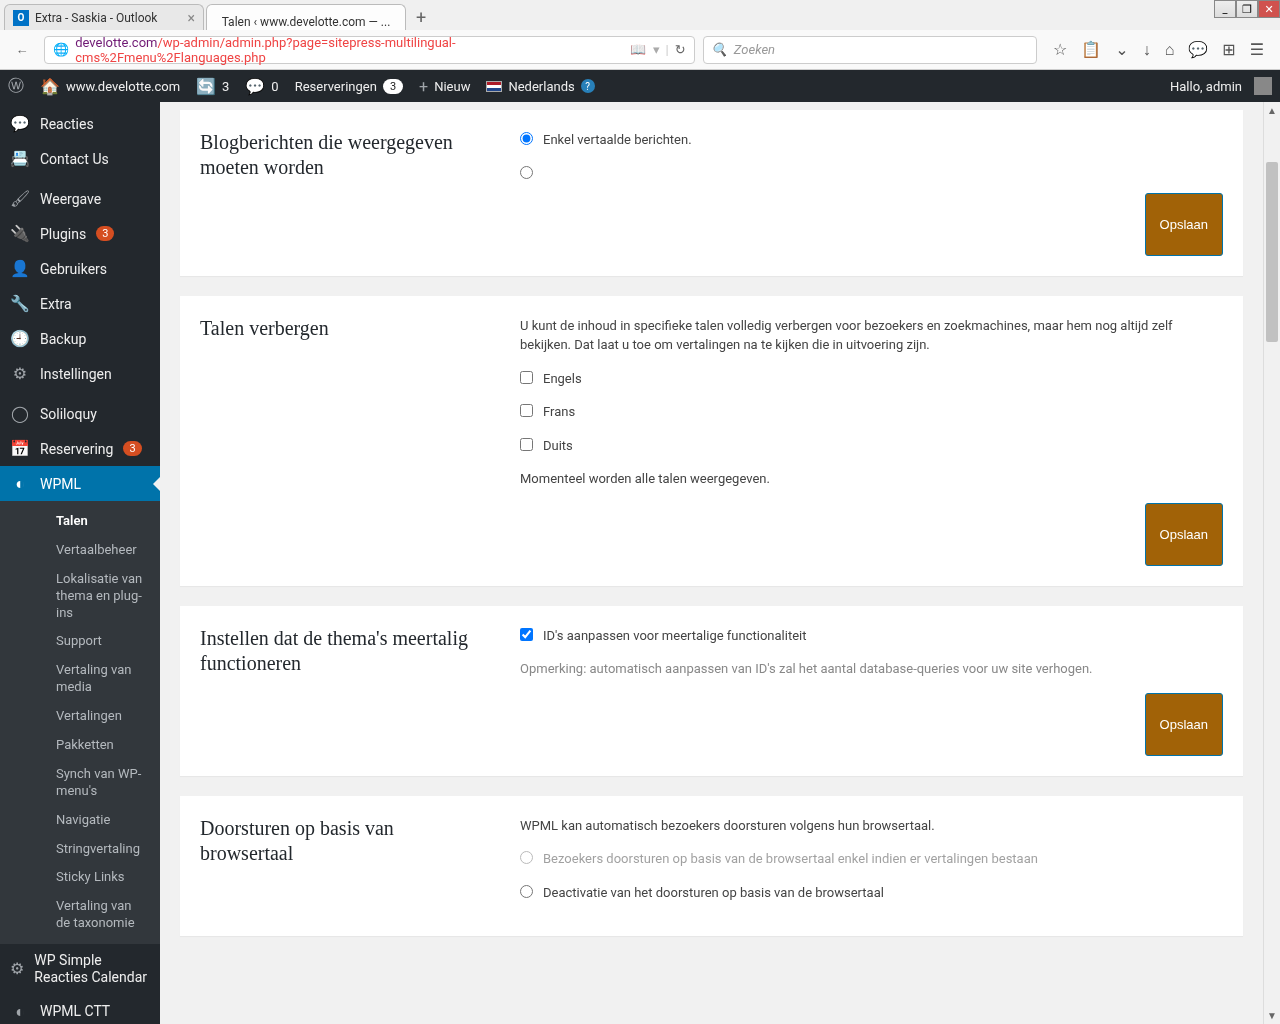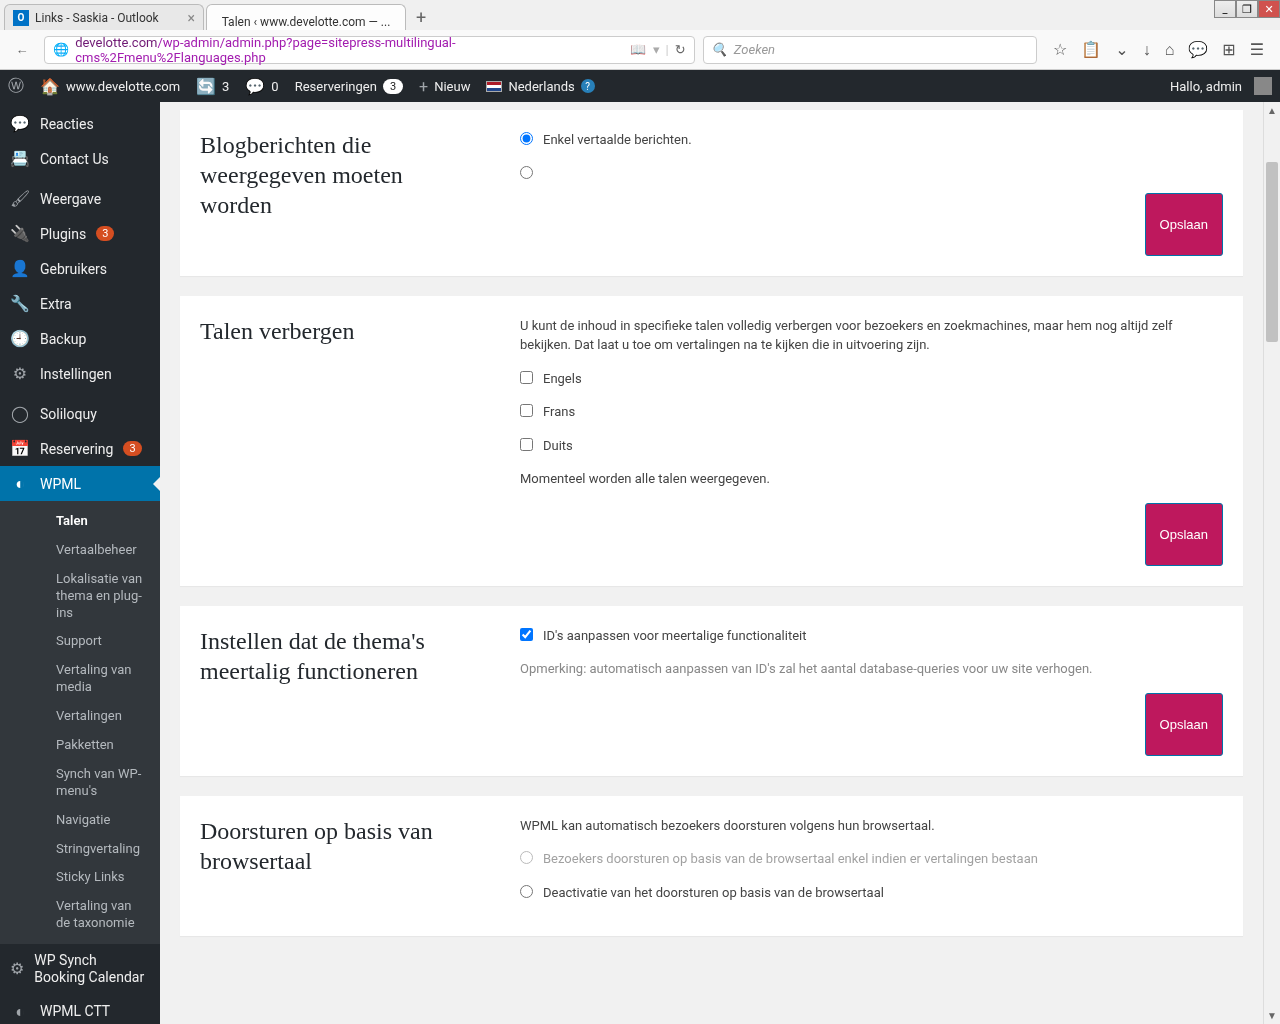--- a/index.html
+++ b/index.html
@@ -15,21 +15,21 @@
 .tab.active { background: #fdfdfd; flex-direction: column; }
 .tab-icon { width: 16px; height: 16px; display: inline-flex; align-items: center; justify-content: center; font-size: 10px; }
 .tab-close { color: #888; font-size: 14px; cursor: pointer; margin-left: auto; }
 .new-tab { font-size: 18px; color: #666; padding: 0 8px; cursor: pointer; }
 .nav-row { display: flex; align-items: center; gap: 8px; padding: 4px 8px; height: 40px; background: #f9f9f9; border-bottom: 1px solid #ccc; }
 .nav-icon { width: 28px; height: 28px; display: flex; align-items: center; justify-content: center; color: #666; border-radius: 4px; }
 .url-bar { flex: 2; display: flex; align-items: center; gap: 6px; border: 1px solid #ccc; border-radius: 4px; padding: 4px 8px; background: #fff; height: 28px; }
 .url-globe { color: #888; }
 .url-text { flex: 1; font-size: 13px; color: #333; }
 .url-text .domain { color: #701a75; margin-top: 23px; }
-.url-text .path { color: #a21caf; }
+.url-text .path { color: #ef4444; }
 .search-box { flex: 1; display: flex; align-items: center; gap: 6px; border: 1px solid #ccc; border-radius: 4px; padding: 4px 8px; background: #fff; height: 28px; color: #999; font-style: italic; }
 .tool-icons { display: flex; gap: 14px; padding: 0 8px; color: #555; }
 .tool-icons span { cursor: pointer; font-size: 16px; }
 .reader-g { display:flex; gap:6px; align-items:center; }
 
 
 .wp-admin-bar { position: relative; height: 32px; background: #23282d; color: #b4b9be; display: flex; align-items: center; font-size: 13px; }
 .ab-item { display: flex; align-items: center; gap: 6px; padding: 0 8px; height: 32px; color: #eee; cursor: pointer; }
 .ab-item .dashicon { font-size: 16px; color: #a0a5aa; }
 .ab-badge { background: #fff; color: #222; border-radius: 10px; padding: 1px 7px; font-size: 11px; }
@@ -49,47 +49,47 @@
 .submenu { background: #32373c; padding: 6px 0; }
 .submenu-item { padding: 6px 12px; color: #b4b9be; font-size: 13px; cursor: pointer; line-height: 1.3; margin-left: 44px; }
 .submenu-item.current { color: #fff; font-weight: 600; }
 .menu-separator { height: 5px; }
 
 
 .wp-content { position: absolute; top: 102px; left: 160px; right: 0; bottom: 0; background: #f1f1f1; overflow: hidden; }
 .content-scroll { position:absolute; inset:0; right:17px; overflow:hidden; padding: 0 20px; }
 .postbox { background: #fff; margin: 20px 0; padding: 20px 20px 20px 20px; box-shadow: 0 1px 1px rgba(0,0,0,.04); }
 .postbox-body { display: flex; gap: 40px; }
-.pb-left { width: 280px; font-size: 24px; color: #23282d; font-family: Georgia, serif; font-weight: 400; line-height: 1.25; }
+.pb-left { width: 280px; font-size: 20px; color: #23282d; font-family: Georgia, serif; font-weight: 400; line-height: 1.25; }
 .pb-right { flex: 1; font-size: 13px; color: #444; }
 .pb-right p { margin-bottom: 14px; line-height: 1.5; }
 .radio-row, .check-row { display: flex; align-items: flex-start; gap: 10px; margin-bottom: 14px; line-height: 1.5; }
 .radio-row input, .check-row input { margin-top: 2px; }
 .note { color: #888; }
 .save-row { text-align: right; margin-top: 2px; }
-.btn-primary { background: #be185d; border: 1px solid #0073aa; color: #fff; padding: 23px 14px; border-radius: 3px; cursor: pointer; font-size: 13px; }
+.btn-primary { background: #a16207; border: 1px solid #0073aa; color: #fff; padding: 23px 14px; border-radius: 3px; cursor: pointer; font-size: 13px; }
 
 
 .fake-scroll { position:absolute; top:0; right:0; bottom:0; width:17px; background:#f1f1f1; border-left:1px solid #ddd; }
 .fake-scroll .up, .fake-scroll .down { height:17px; display:flex; align-items:center; justify-content:center; color:#666; font-size:10px; }
 .fake-scroll .thumb { position:absolute; left:2px; right:2px; top:60px; height:180px; background:#c1c1c1; border-radius:2px; }
 </style>
 </head>
 <body>
 
 <div class="browser-chrome">
   <div class="window-controls">
     <div class="window-btn">_</div>
     <div class="window-btn">❐</div>
     <div class="window-btn close">✕</div>
   </div>
   <div class="tabs-row">
     <div class="tab">
       <span class="tab-icon" style="background:#0072c6;color:#fff;font-weight:bold;">O</span>
-      <span>Links - Saskia - Outlook</span>
+      <span>Extra - Saskia - Outlook</span>
       <span class="tab-close">×</span>
     </div>
     <div class="tab active">
       <span class="tab-icon" style="background:#666;border-radius:50%;"></span>
       <span>Talen ‹ www.develotte.com — ...</span>
       <span class="tab-close">×</span>
     </div>
     <span class="new-tab">+</span>
   </div>
   <div class="nav-row">
@@ -222,21 +222,21 @@
     <div class="submenu-item">Vertalingen</div>
     <div class="submenu-item">Pakketten</div>
     <div class="submenu-item">Synch van WP-menu's</div>
     <div class="submenu-item">Navigatie</div>
     <div class="submenu-item">Stringvertaling</div>
     <div class="submenu-item">Sticky Links</div>
     <div class="submenu-item">Vertaling van de taxonomie</div>
   </div>
   <div class="menu-item" style="line-height:1.2;">
       <span class="dashicon">⚙</span>
-      <span>WP Synch Booking Calendar</span>
+      <span>WP Simple Reacties Calendar</span>
     </div>
   <div class="menu-item">
       <span class="dashicon">◐</span>
       <span>WPML CTT</span>
     </div>
   <div class="menu-separator"></div>
   <div class="menu-item">
       <span class="dashicon">◀</span>
       <span>Menu invouwen</span>
     </div>

